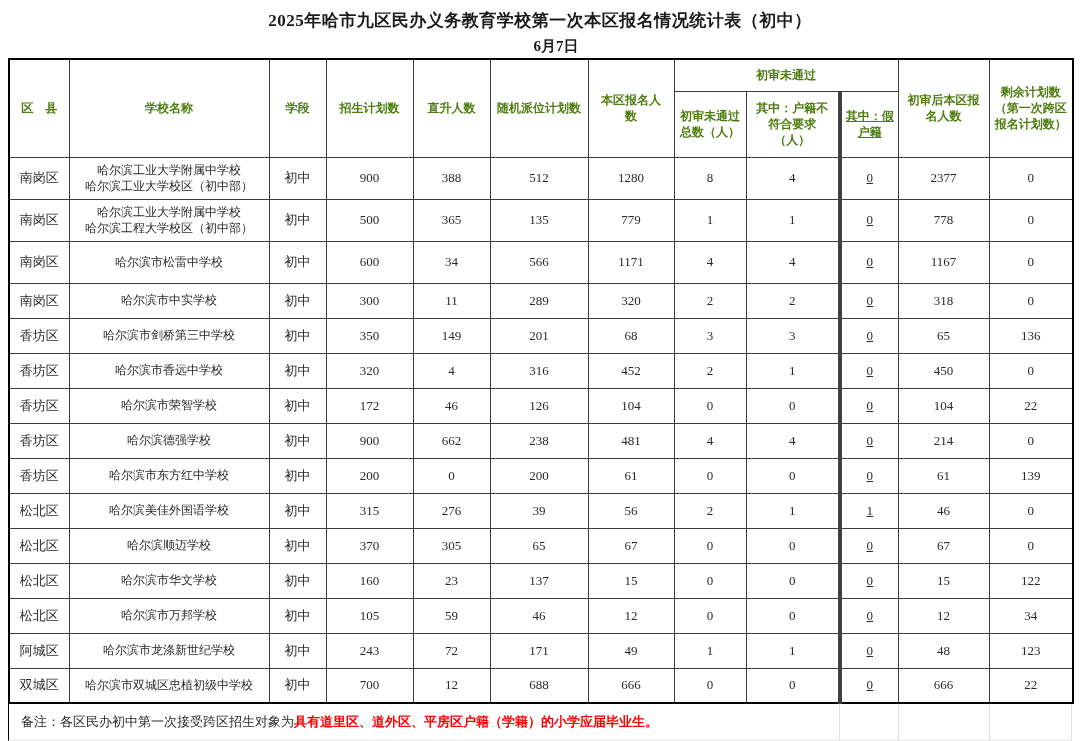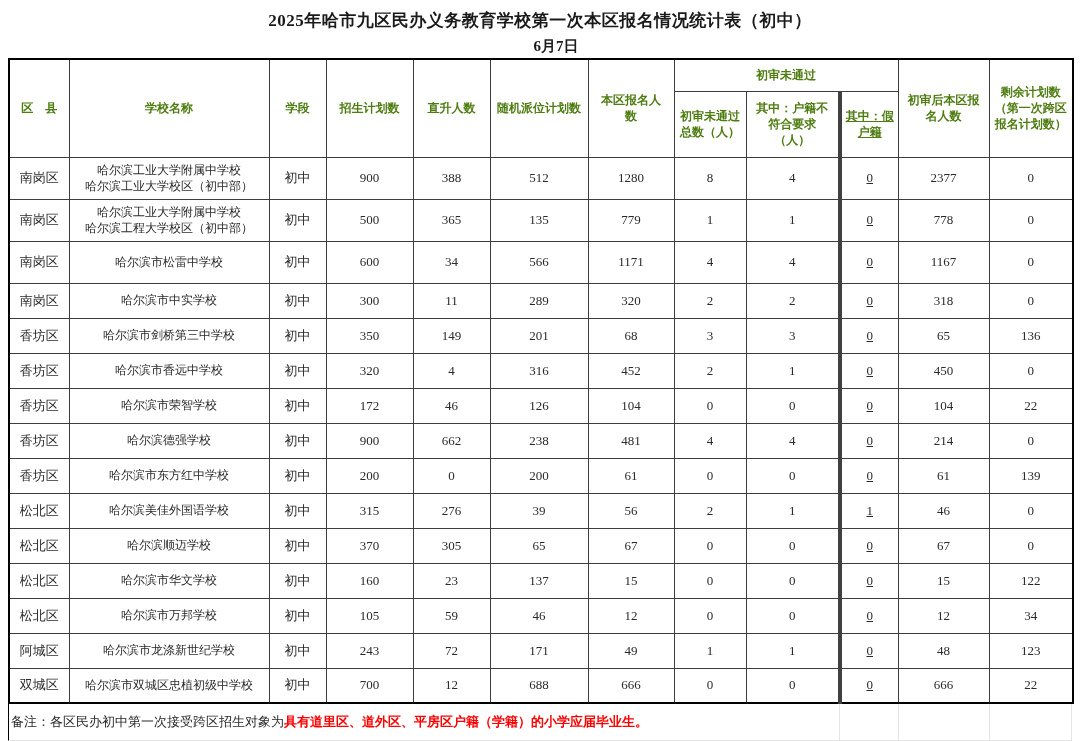--- a/index.html
+++ b/index.html
@@ -84,21 +84,21 @@
   #note-row {
     position: relative;
     width: 1063px;
     height: 36px;
     border-left: 1px solid #000000;
     border-bottom: 1px solid #e4e4e4;
     background: #ffffff;
   }
   #note-text {
     position: absolute;
-    left: 2px;
+    left: 12px;
     top: 9px;
     font-size: 13px;
     color: #2a2a2a;
     white-space: nowrap;
   }
   #note-text .hl {
     color: #ff0000;
     font-weight: bold;
   }
   .ghost-vline {

